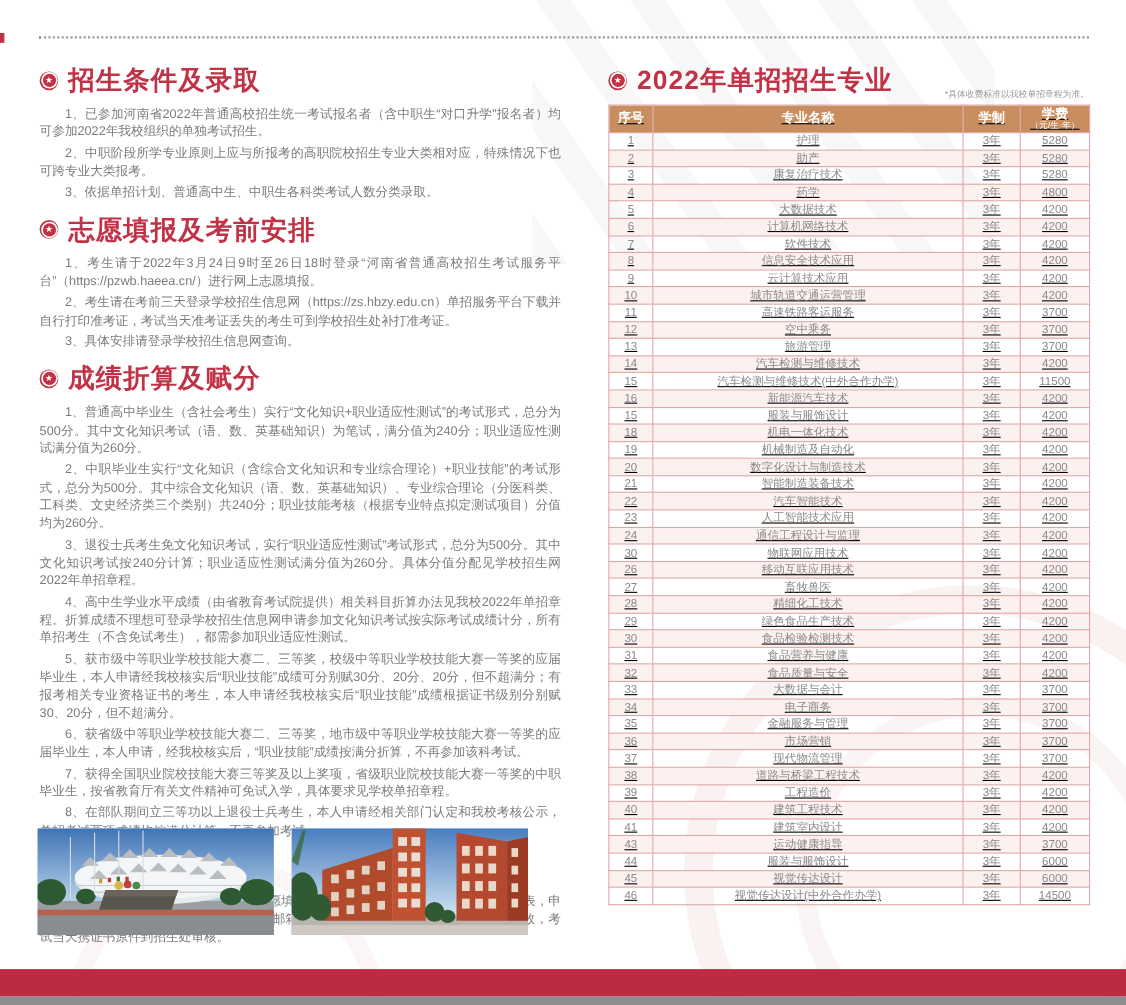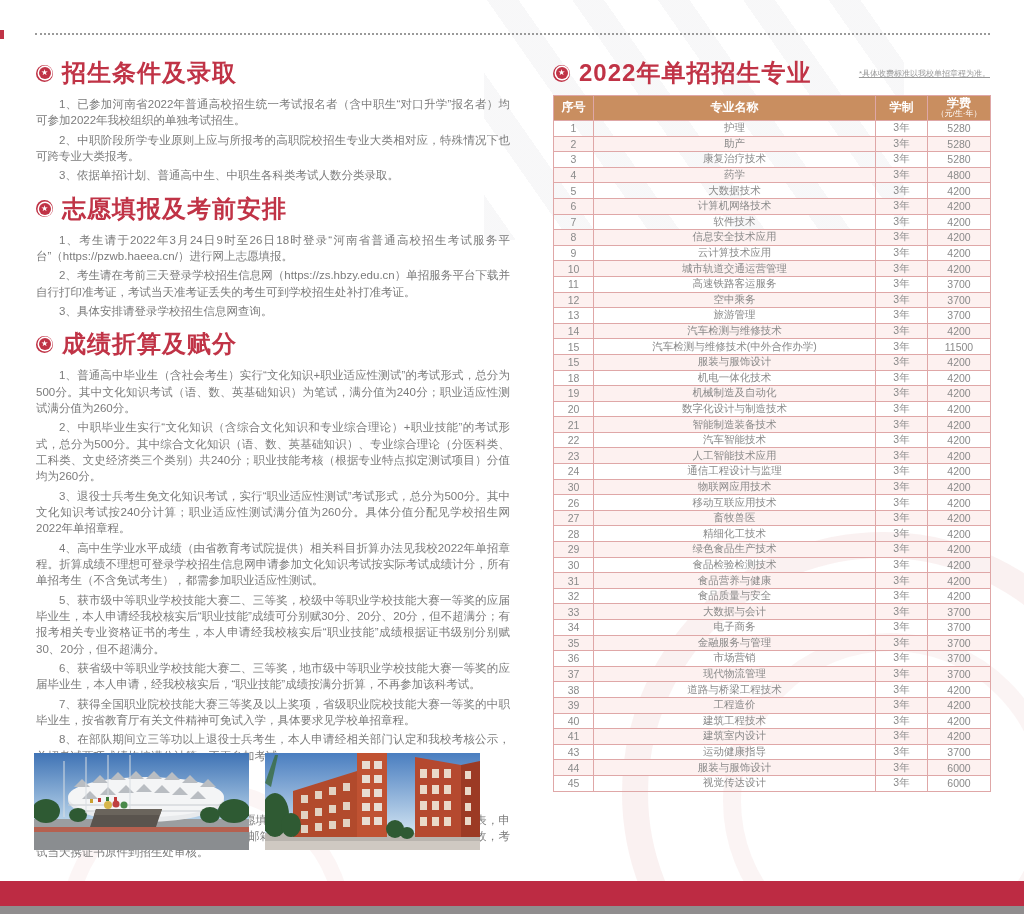--- a/index.html
+++ b/index.html
@@ -34,23 +34,23 @@
 
   
   .photos{position:absolute;left:34px;top:753px;width:476px;display:flex;gap:16px;}
   .photo{width:215px;height:97px;overflow:hidden;background:#9fc3e2;}
   .photo svg{display:block;}
 
   
   .right-col{position:absolute;left:553px;top:48px;width:437px;}
   .table-title-row{display:flex;align-items:flex-end;}
   .table-title-row .sec-head{margin:9px 0 6px;}
-  .fee-note{margin-left:auto;font-size:8px;color:#9a9a9a;padding-bottom:16px;white-space:nowrap;text-decoration:underline;}
-
-  table.majors{border-collapse:collapse;width:437px;table-layout:fixed;}
+  .fee-note{margin-left:auto;font-size:8px;color:#9a9a9a;padding-bottom:4px;white-space:nowrap;}
+
+  table.majors{border-collapse:collapse;width:437px;table-layout:fixed;text-decoration:underline;}
   table.majors th,table.majors td{border:1px solid #dfa7a7;}
   table.majors thead th{background:#c98e60;color:#ffffff;font-weight:bold;font-size:12px;height:24px;padding:0;line-height:1.1;}
   .fee-unit{display:block;font-size:8px;font-weight:normal;letter-spacing:0;}
   table.majors td{height:14.6px;font-size:10.5px;color:#8a8a8a;text-align:center;padding:0 2px;white-space:nowrap;overflow:hidden;}
   table.majors tbody tr:nth-child(even) td{background:#fdf1f0;}
   col.c-no{width:40px;} col.c-major{width:282px;} col.c-dur{width:52px;} col.c-fee{width:63px;}
 
   
   .footer-red{position:absolute;left:0;right:0;top:881px;height:25px;background:#bd2b43;}
   .footer-gray{position:absolute;left:0;right:0;top:906px;height:8px;background:#908d8e;}
@@ -376,20 +376,26 @@
             <td>3年</td>
             <td>4200</td>
           </tr>
           <tr>
             <td>15</td>
             <td>汽车检测与维修技术(中外合作办学)</td>
             <td>3年</td>
             <td>11500</td>
           </tr>
           <tr>
+            <td>16</td>
+            <td>新能源汽车技术</td>
+            <td>3年</td>
+            <td>4200</td>
+          </tr>
+          <tr>
             <td>15</td>
             <td>服装与服饰设计</td>
             <td>3年</td>
             <td>4200</td>
           </tr>
           <tr>
             <td>18</td>
             <td>机电一体化技术</td>
             <td>3年</td>
             <td>4200</td>
@@ -542,20 +548,26 @@
             <td>44</td>
             <td>服装与服饰设计</td>
             <td>3年</td>
             <td>6000</td>
           </tr>
           <tr>
             <td>45</td>
             <td>视觉传达设计</td>
             <td>3年</td>
             <td>6000</td>
+          </tr>
+          <tr>
+            <td>46</td>
+            <td>视觉传达设计(中外合作办学)</td>
+            <td>3年</td>
+            <td>14500</td>
           </tr>
         </tbody>
     </table>
   </div>
 
   <div class="footer-red"></div>
   <div class="footer-gray"></div>
 </div>
 
 </body></html>

